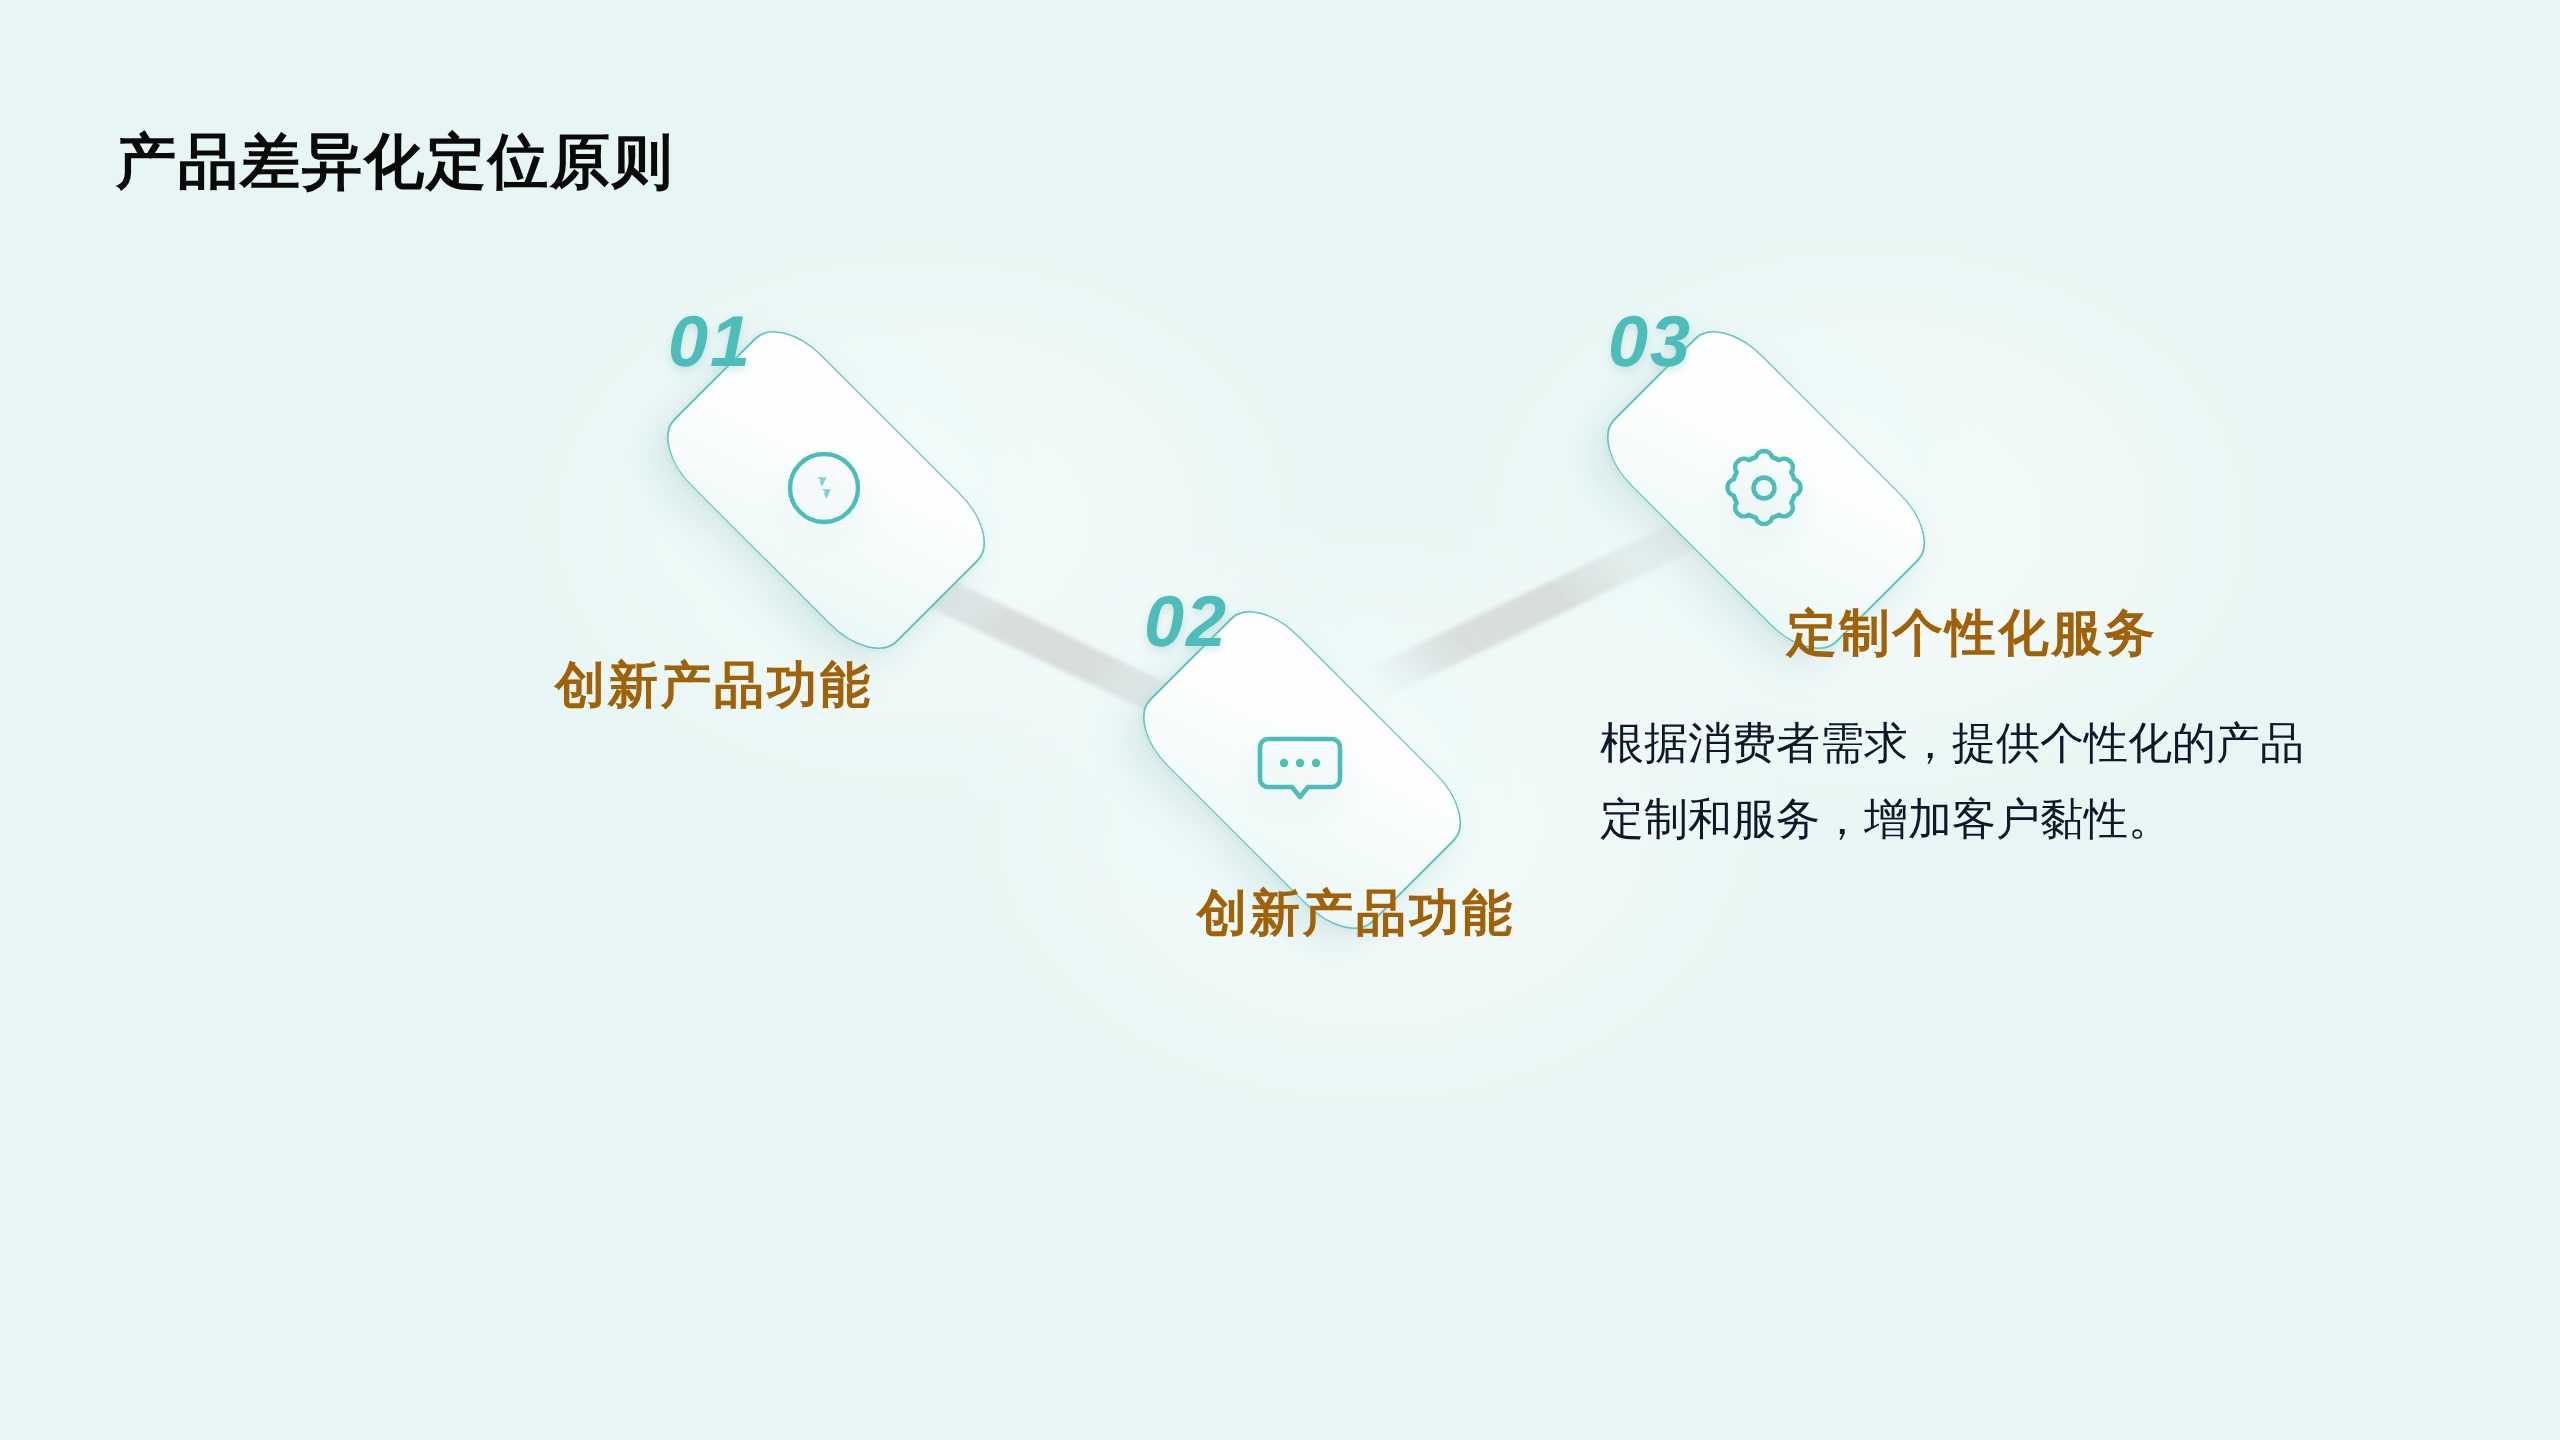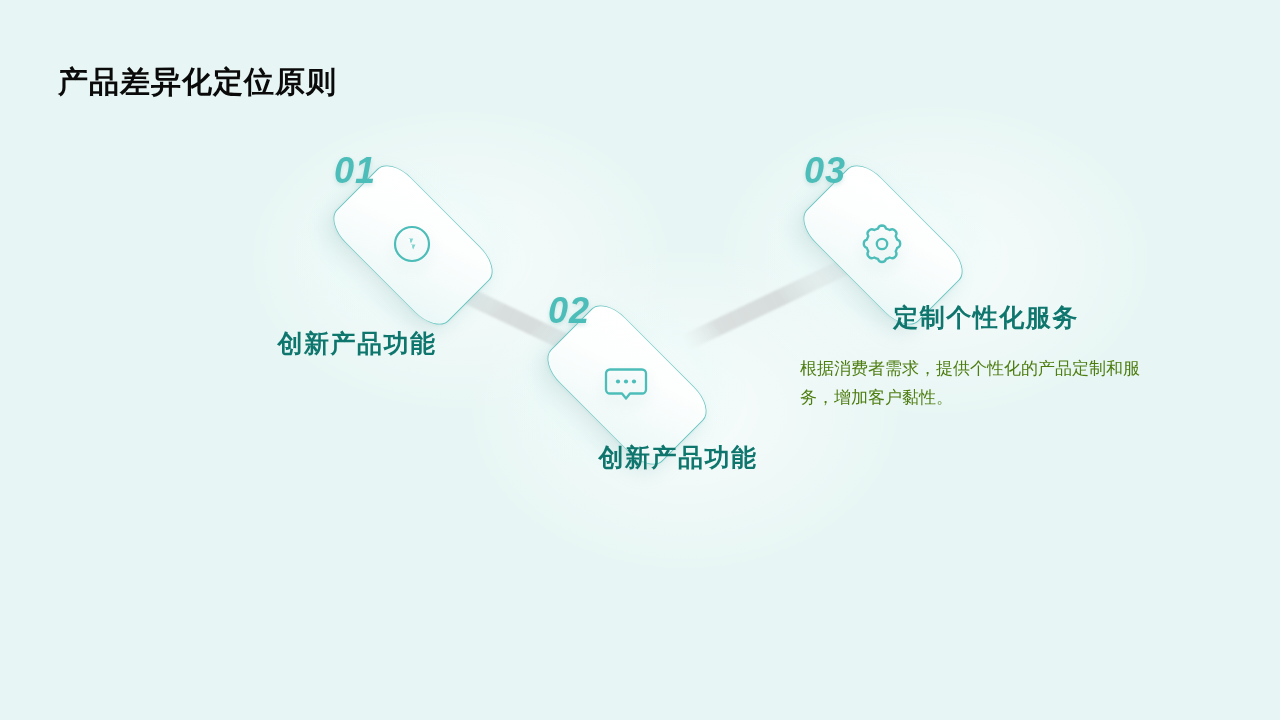--- a/index.html
+++ b/index.html
@@ -125,41 +125,41 @@
     font-style: italic;
     color: #4cbdb8;
     letter-spacing: 1px;
     text-shadow: 0 2px 4px rgba(160,205,205,0.45);
     user-select: none;
   }
 
   
   #node-1 { left: 334px; top: 166px; }
   #node-1 .num { left: 0px;  top: -16px; }
-  #node-2 { left: 548px; top: 306px; }
+  #node-2 { left: 572px; top: 306px; }
   #node-2 .num { left: 0px;  top: -16px; }
   #node-3 { left: 804px; top: 166px; }
   #node-3 .num { left: 0px;  top: -16px; }
 
   
   .block {
     position: absolute;
   }
   .block .heading {
     font-size: 25px;
     font-weight: bold;
-    color: #0f766e;
+    color: #a16207;
     letter-spacing: 1.5px;
     line-height: 1.2;
     margin: 0 0 22px 0;
     white-space: nowrap;
   }
   .block .body {
-    font-size: 17px;
-    color: #4d7c0f;
+    font-size: 22px;
+    color: #0f172a;
     line-height: 1.72;
     margin: 0;
     font-family: "DejaVu Sans", "Liberation Sans", sans-serif;
   }
 
   #block-1 { left: 192px; top: 328px; width: 330px; }
   #block-1 .heading { text-align: center; }
   #block-1 .body { text-align: left; }
 
   #block-2 { left: 498px; top: 442px; width: 360px; }

